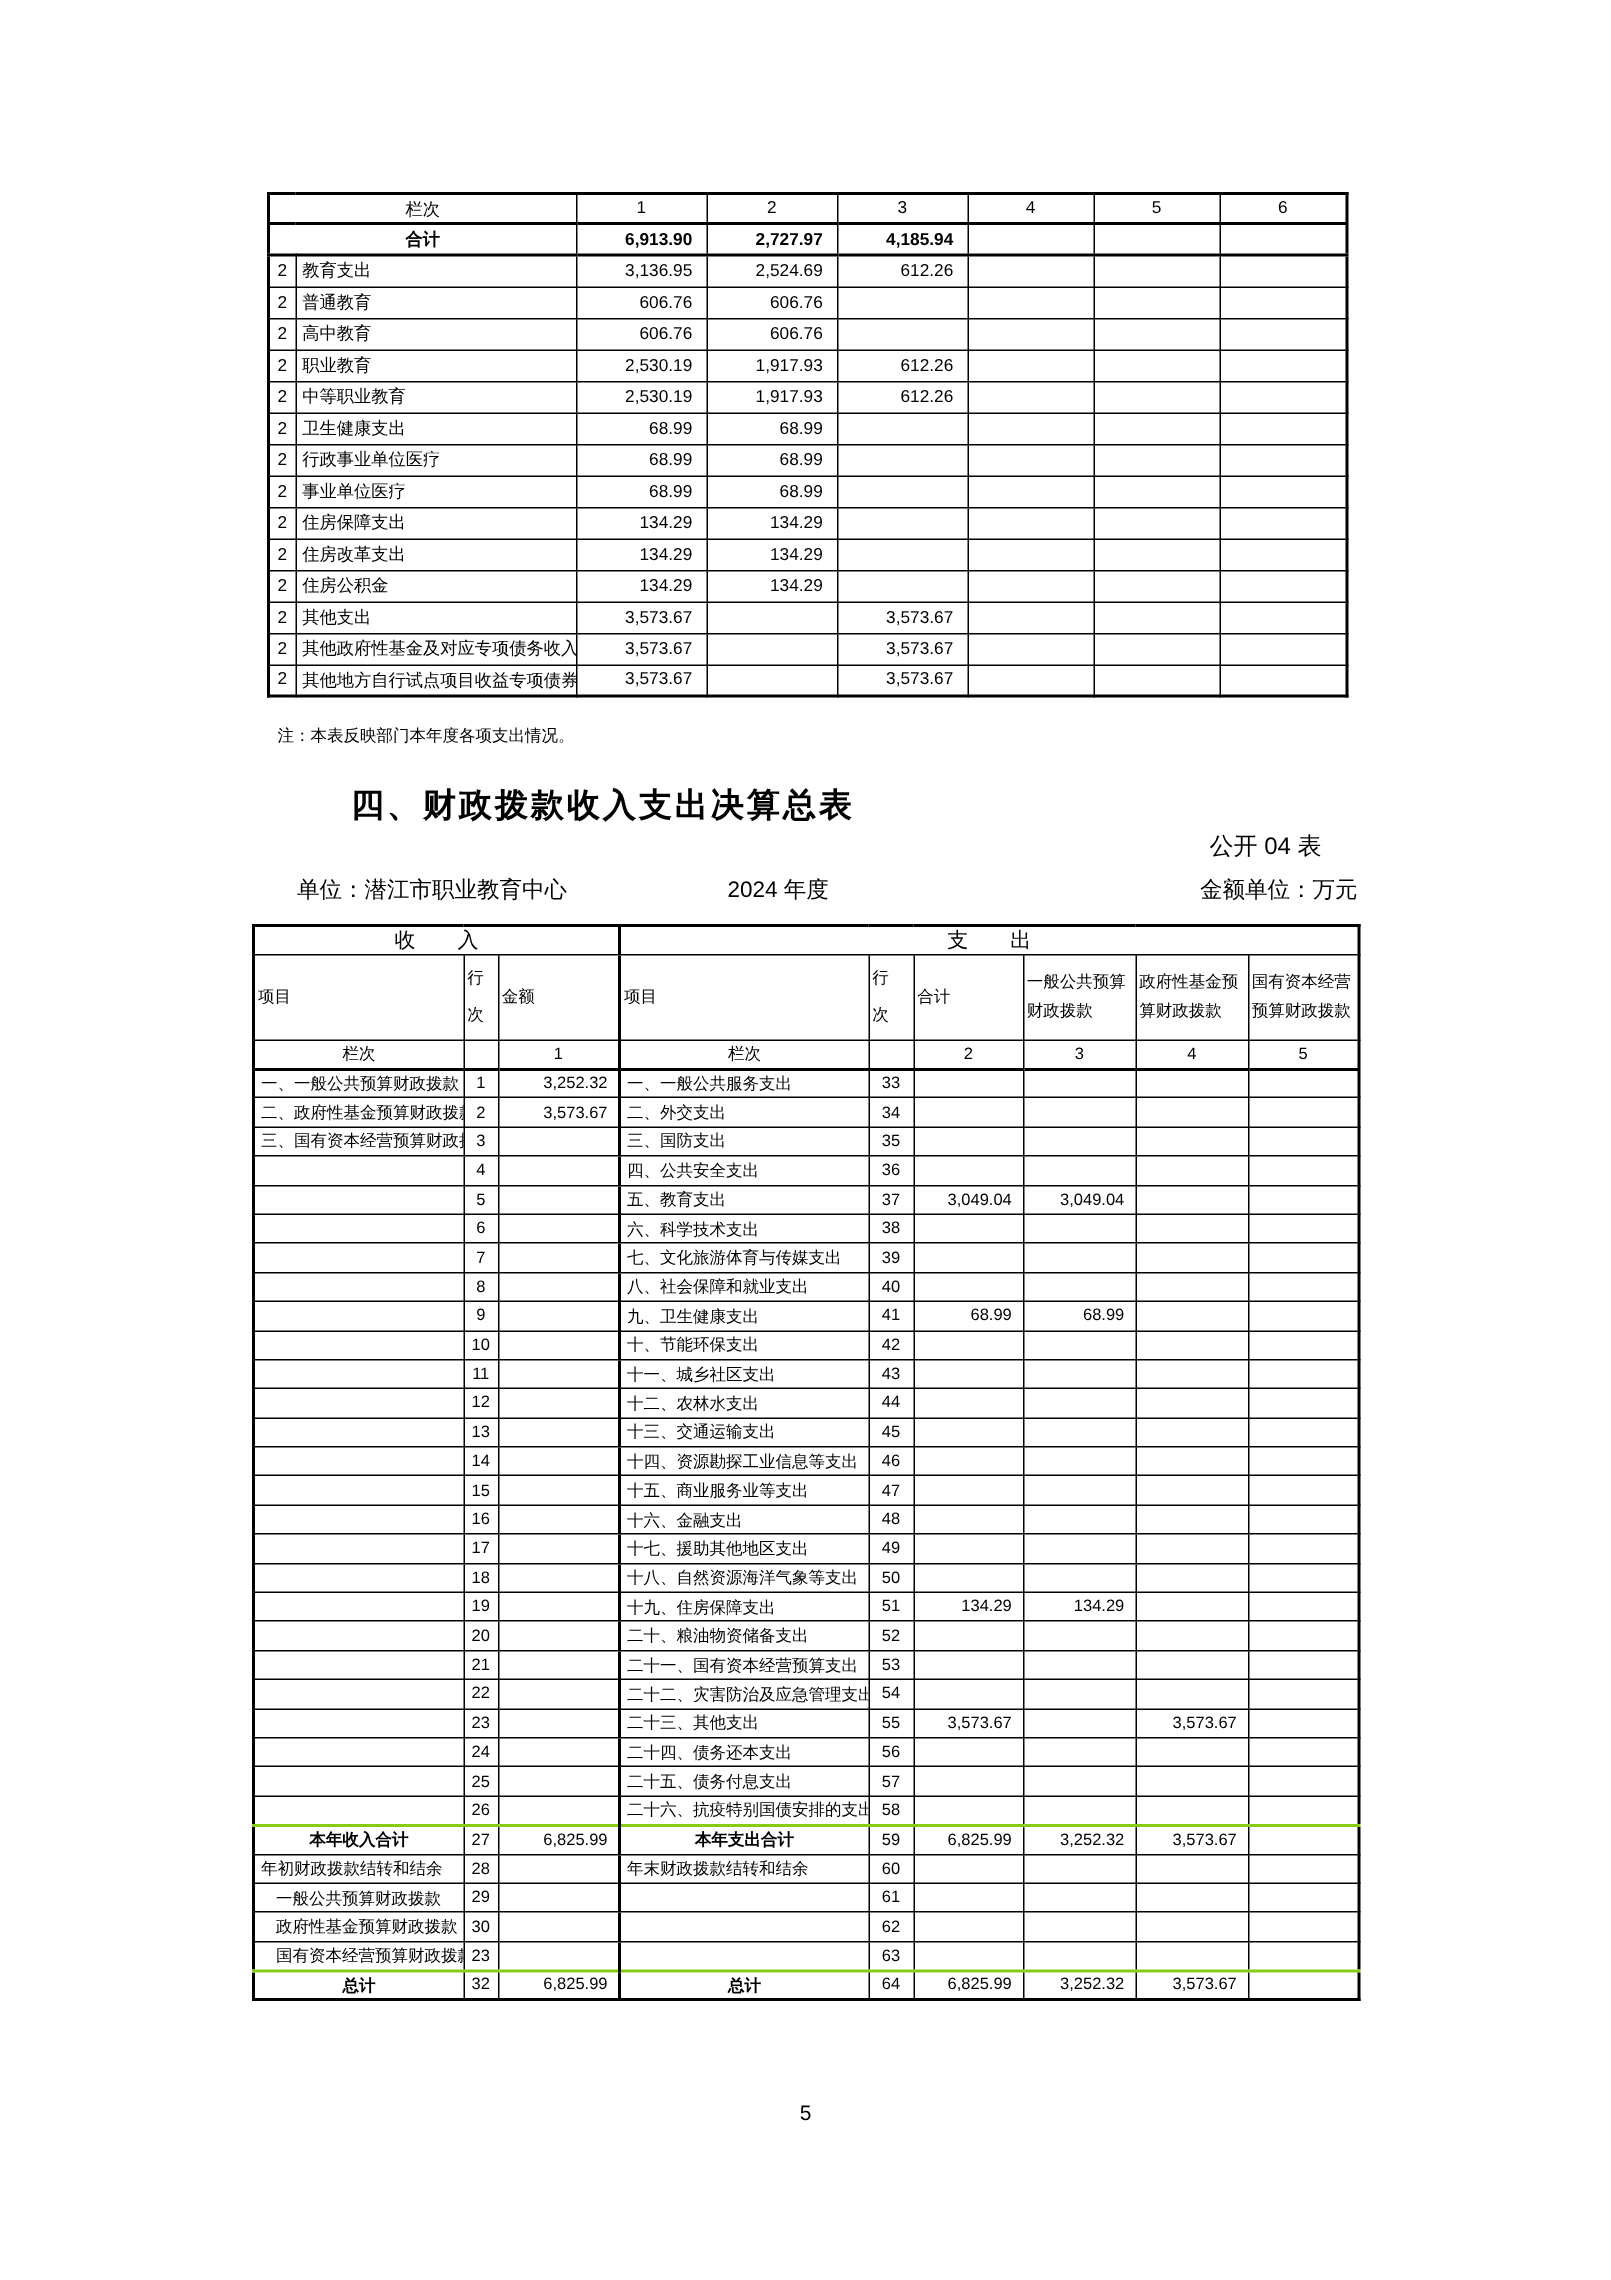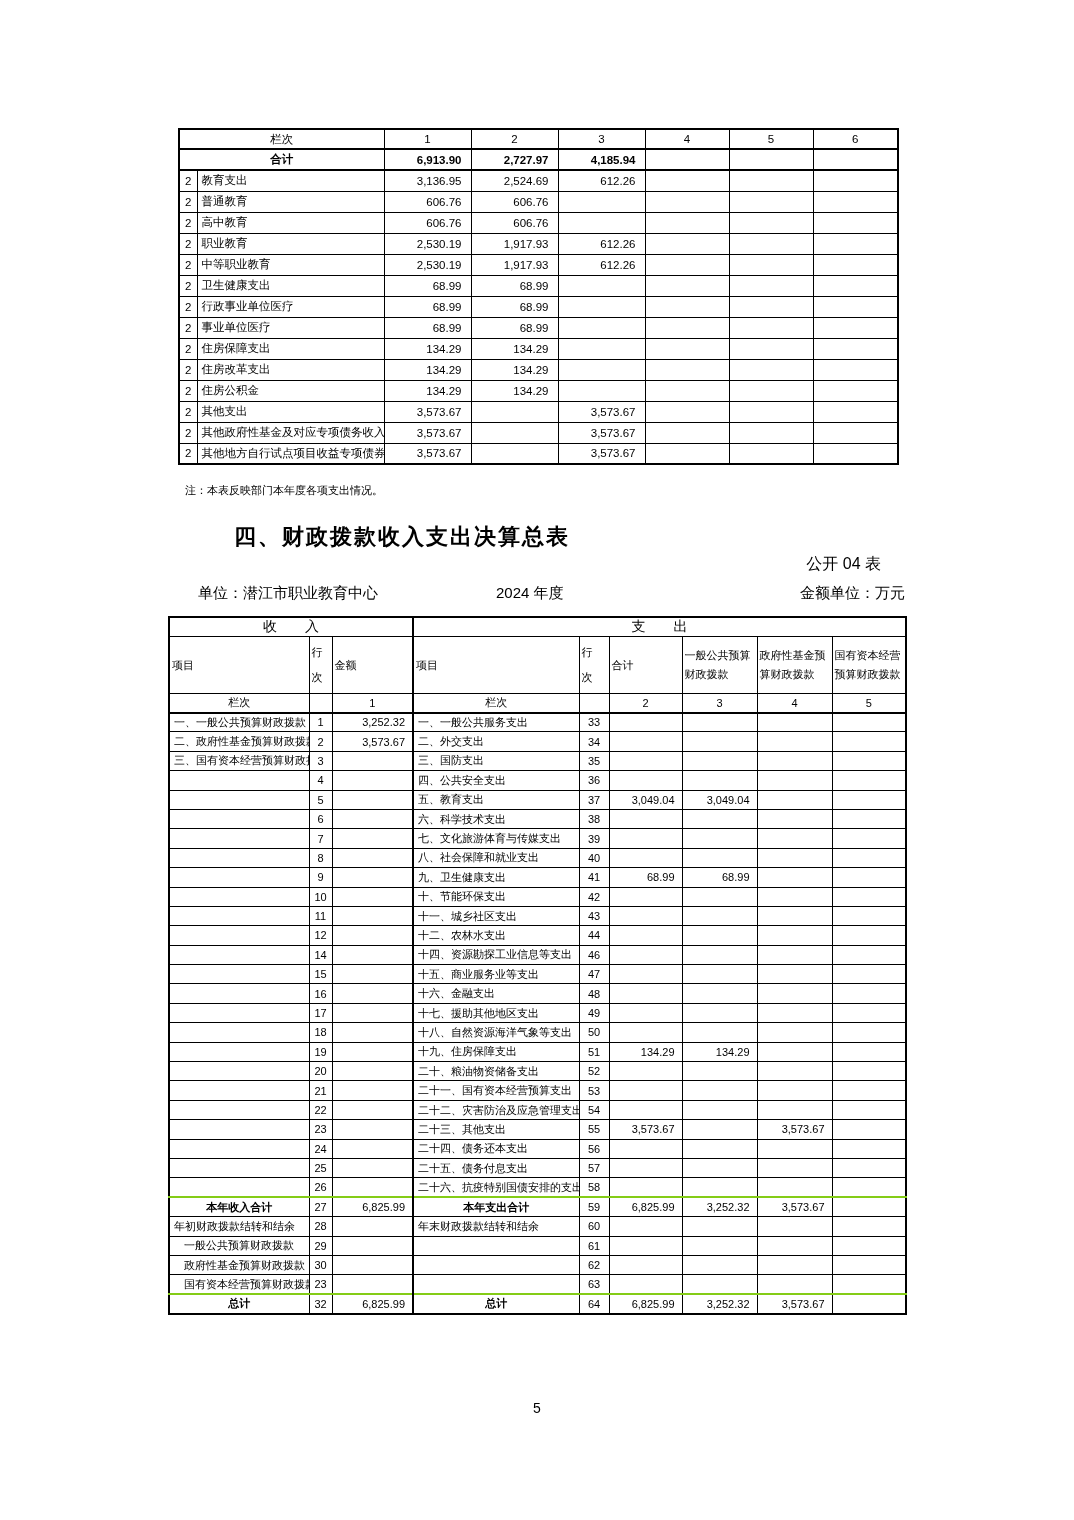--- a/index.html
+++ b/index.html
@@ -32,21 +32,21 @@
   .title {
     position:absolute; left:222px; top:510px; margin:12px;
     font-size:22px; font-weight:bold; letter-spacing:2px;
   }
   .code {
     position:absolute; left:168px; top:554px; width:737px;
     text-align:right; padding-right:24px; font-size:16px;
   }
   .meta { position:absolute; left:168px; top:584px; width:737px; height:22px; font-size:15px; }
   .meta .unit { position:absolute; left:4px;margin-left:26px; }
-  .meta .year { position:absolute; left:328px;text-align:center; }
+  .meta .year { position:absolute; left:317px;text-align:center; }
   .meta .amt  { position:absolute; right:0; }
 
   
   .mt { position:absolute; left:168px; top:616px; width:737px; border:2px solid #000; }
   .mt td { height:19.4px; }
   .mt .r { padding-right:7px; }
   .mt tr.sect td { height:19px; font-size:14px; }
   .mt tr.hdr td {
     height:57px; white-space:normal; word-break:break-all;
     line-height:19px; padding:0 2px; font-size:11px;
@@ -414,20 +414,31 @@
         <td class="r"></td>
         <td class="l sep">十二、农林水支出</td>
         <td class="c">44</td>
         <td class="r"></td>
         <td class="r"></td>
         <td class="r"></td>
         <td class="r"></td>
       </tr>
       <tr>
         <td class="l"></td>
+        <td class="c">13</td>
+        <td class="r"></td>
+        <td class="l sep">十三、交通运输支出</td>
+        <td class="c">45</td>
+        <td class="r"></td>
+        <td class="r"></td>
+        <td class="r"></td>
+        <td class="r"></td>
+      </tr>
+      <tr>
+        <td class="l"></td>
         <td class="c">14</td>
         <td class="r"></td>
         <td class="l sep">十四、资源勘探工业信息等支出</td>
         <td class="c">46</td>
         <td class="r"></td>
         <td class="r"></td>
         <td class="r"></td>
         <td class="r"></td>
       </tr>
       <tr>

